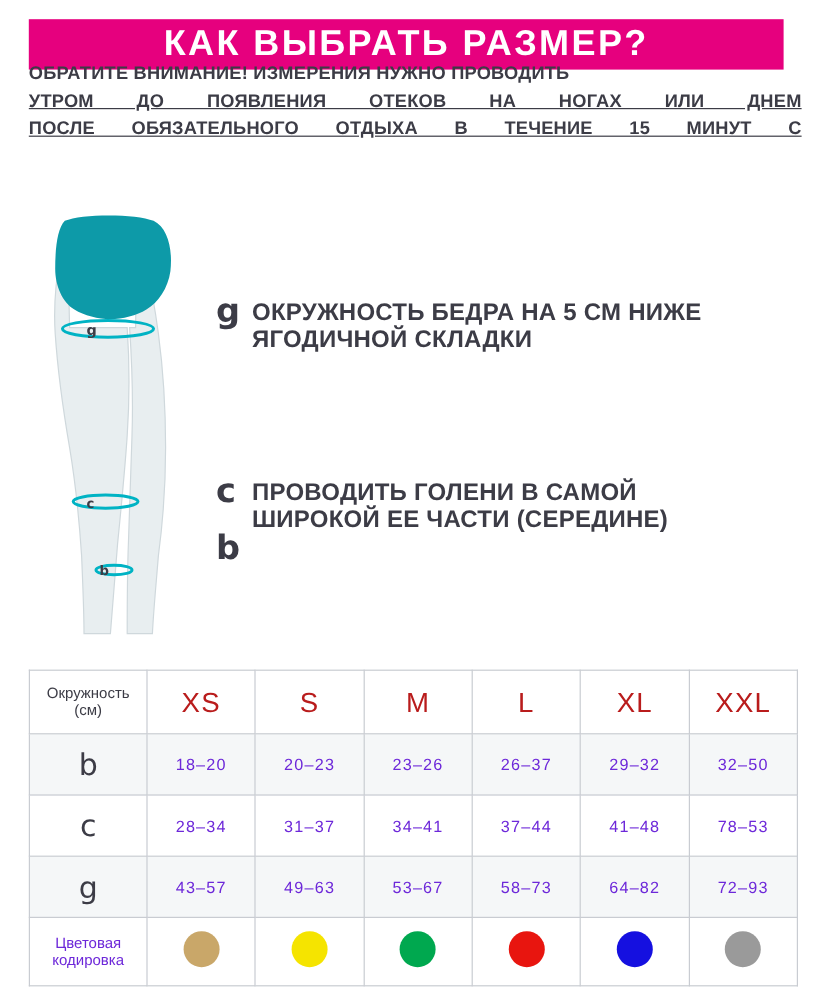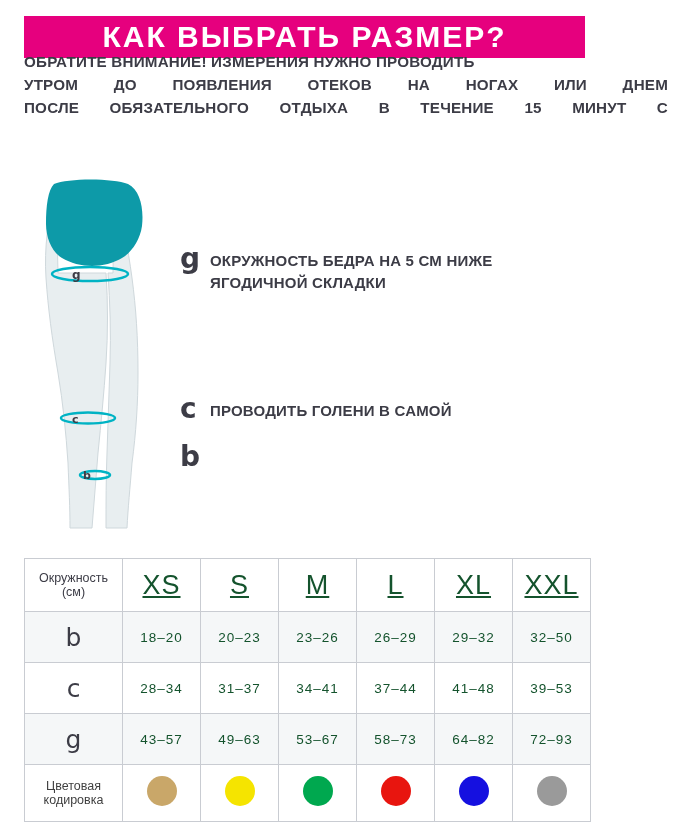--- a/index.html
+++ b/index.html
@@ -14,21 +14,21 @@
     font-family: "Liberation Sans", sans-serif;
     color: #3c3c46;
     overflow: hidden;
   }
 
   
   .title-bar {
     position: absolute;
     left: 24px;
     top: 16px;
-    width: 561px;
+    width: 629px;
     height: 42px;
     background: #e6007e;
     display: flex;
     align-items: center;
     justify-content: center;
   }
   .title-bar .title-text {
     color: #ffffff;
     font-size: 30px;
     font-weight: bold;
@@ -42,21 +42,21 @@
     top: 50px;
     width: 644px;
     font-size: 15.2px;
     font-weight: bold;
     line-height: 23px;
     color: #3c3c46;
     letter-spacing: 0.2px;
     text-align: justify;
   }
   .note span { display: block; }
-  .note span.l2 { text-align: justify; text-align-last: justify; }
+  .note span.l2 { text-align: justify; text-align-last: justify; text-decoration: underline; }
 
   
   .illus {
     position: absolute;
     left: 18px;
     top: 178px;
     width: 180px;
     height: 370px;
   }
   .illus svg { display: block; }
@@ -76,85 +76,84 @@
   .legend-letter {
     width: 30px;
     flex: 0 0 30px;
     font-size: 28px;
     font-weight: bold;
     color: #3c3c46;
     line-height: 22px;
     font-family: "DejaVu Sans", sans-serif;
   }
   .legend-text {
-    font-size: 15px;
+    font-size: 20px;
     font-weight: bold;
     line-height: 22px;
     color: #3c3c46;
     letter-spacing: 0.2px;
     padding-top: 2px;
   }
   .legend-row.g { position: absolute; top: 0; left: 0; }
   .legend-row.c { position: absolute; top: 150px; left: 0; }
   .legend-row.b { position: absolute; top: 198px; left: 0; }
 
   
   .table-wrap {
     position: absolute;
     left: 24px;
     top: 558px;
     width: 641px;
   }
   table.size-table {
     border-collapse: collapse;
-    width: 567px;
+    width: 641px;
     table-layout: fixed;
   }
   table.size-table td, table.size-table th {
     border: 1px solid #c9ccd2;
     text-align: center;
     vertical-align: middle;
     font-weight: normal;
   }
   .hdr-row td {
     height: 50px;
     background: #ffffff;
   }
   .hdr-first {
     font-size: 12.5px;
     font-weight: bold;
     line-height: 14px;
     color: #3c3c46;
     width: 95px;
   }
   .hdr-size {
-    font-size: 27px;
-    color: #14532d;
+    font-size: 23px;
+    color: #b91c1c;
     letter-spacing: 1px;
-    text-decoration: underline;
   }
   .row-letter {
     font-size: 25px;
     font-weight: bold;
     color: #3c3c46;
     font-family: "DejaVu Sans", sans-serif;
   }
   .data-row td { height: 48px; }
   .data-row td.val {
     font-size: 13.5px;
-    color: #14532d;
+    color: #6d28d9;
     letter-spacing: 1px;
   }
   .data-row.alt td { background: #f5f7f8; }
   .color-row td { height: 54px; }
   .color-label {
     font-size: 12.5px;
     font-weight: bold;
     line-height: 14px;
-    color: #404040;
+    color: #6d28d9;
     margin-left: 28px;
   }
   .dot {
     width: 30px;
     height: 30px;
     border-radius: 50%;
     display: inline-block;
   }
 </style>
 </head>
@@ -195,20 +194,21 @@
     <div class="legend-letter">g</div>
     <div class="legend-text">
       <div>ОКРУЖНОСТЬ БЕДРА НА 5 СМ НИЖЕ</div>
       <div>ЯГОДИЧНОЙ СКЛАДКИ</div>
     </div>
   </div>
   <div class="legend-row c">
     <div class="legend-letter">c</div>
     <div class="legend-text">
       <div>ПРОВОДИТЬ ГОЛЕНИ В САМОЙ</div>
+      <div>ШИРОКОЙ ЕЕ ЧАСТИ (СЕРЕДИНЕ)</div>
     </div>
   </div>
   <div class="legend-row b">
     <div class="legend-letter">b</div>
   </div>
 </div>
 
 <div class="table-wrap">
   <table class="size-table">
     <tbody>
@@ -223,33 +223,33 @@
       <td class="hdr-size">L</td>
       <td class="hdr-size">XL</td>
       <td class="hdr-size">XXL</td>
     </tr>
 
     <tr class="data-row alt">
       <td class="row-letter">b</td>
       <td class="val">18–20</td>
       <td class="val">20–23</td>
       <td class="val">23–26</td>
-      <td class="val">26–29</td>
+      <td class="val">26–37</td>
       <td class="val">29–32</td>
       <td class="val">32–50</td>
     </tr>
 
     <tr class="data-row">
       <td class="row-letter">c</td>
       <td class="val">28–34</td>
       <td class="val">31–37</td>
       <td class="val">34–41</td>
       <td class="val">37–44</td>
       <td class="val">41–48</td>
-      <td class="val">39–53</td>
+      <td class="val">78–53</td>
     </tr>
 
     <tr class="data-row alt">
       <td class="row-letter">g</td>
       <td class="val">43–57</td>
       <td class="val">49–63</td>
       <td class="val">53–67</td>
       <td class="val">58–73</td>
       <td class="val">64–82</td>
       <td class="val">72–93</td>

